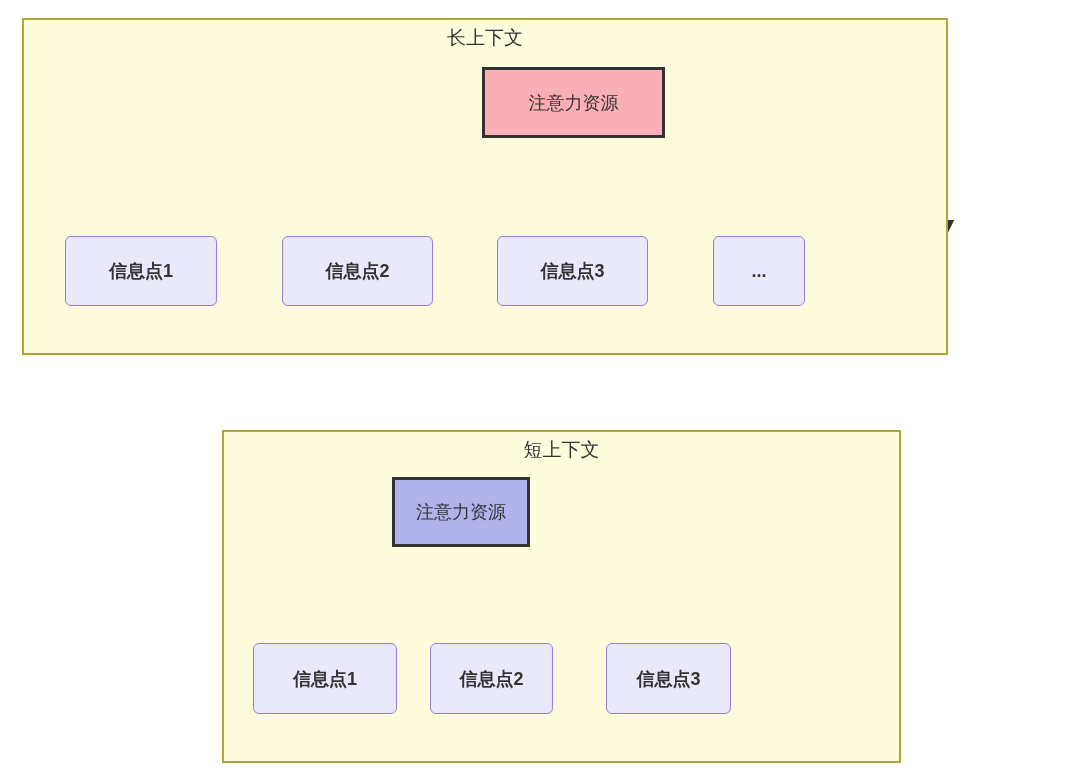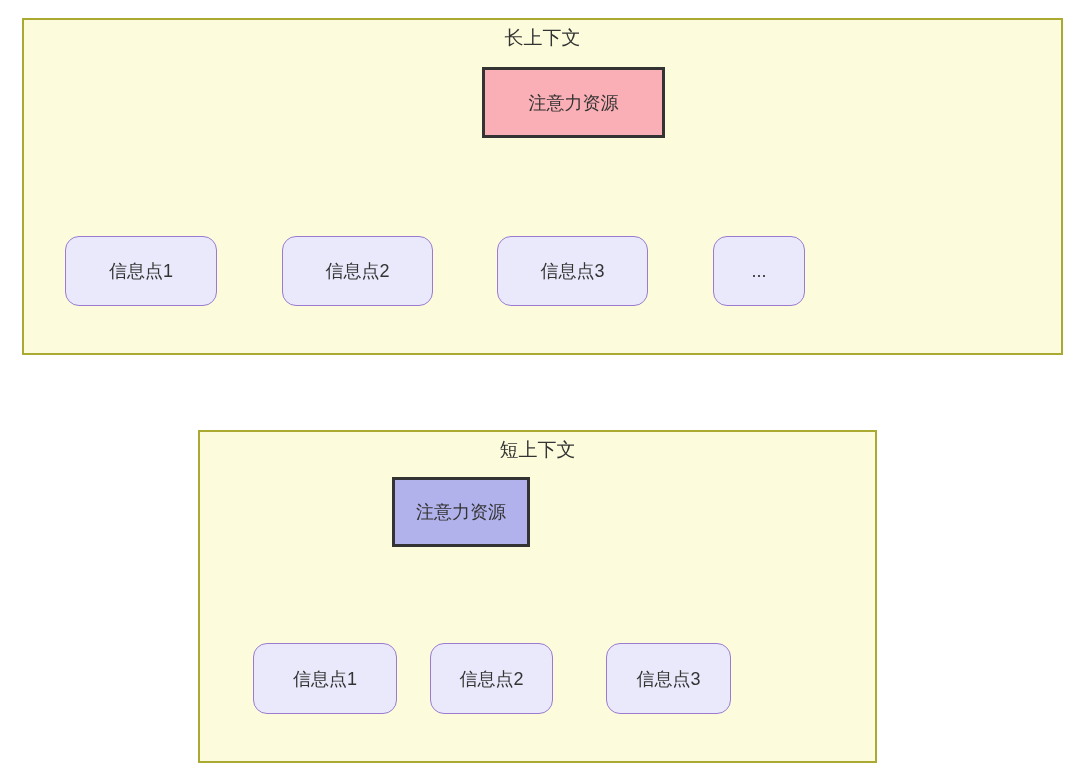--- a/index.html
+++ b/index.html
@@ -48,21 +48,22 @@
     color: var(--text);
   }
   .node.root {
     border: 3px solid var(--root-border);
   }
   .node.root.long  { background: var(--long-root-fill); }
   .node.root.short { background: var(--short-root-fill); }
   .node.child {
     background: var(--child-fill);
     border: 1.5px solid var(--child-border);
-    border-radius: 14px;
+    border-radius: 6px;
+    font-weight: bold;
   }
 
   svg.edges {
     position: absolute;
     inset: 0;
     width: 1080px;
     height: 774px;
     pointer-events: none;
   }
   svg.edges path.edge {
@@ -87,42 +88,42 @@
     <path class="edge" d="M 490 138 C 432 172, 357 176, 357 233" marker-end="url(#arrowhead)"></path>
     <path class="edge" d="M 574 138 C 574 178, 572 195, 572 233" marker-end="url(#arrowhead)"></path>
     <path class="edge" d="M 660 138 C 706 172, 759 178, 759 233" marker-end="url(#arrowhead)"></path>
     <path class="edge" d="M 665 116 C 760 152, 947 170, 947 233" marker-end="url(#arrowhead)"></path>
 
     <path class="edge" d="M 395 547 C 352 576, 325 586, 325 640" marker-end="url(#arrowhead)"></path>
     <path class="edge" d="M 461 547 C 461 590, 491 598, 491 640" marker-end="url(#arrowhead)"></path>
     <path class="edge" d="M 528 547 C 582 576, 668 586, 668 640" marker-end="url(#arrowhead)"></path>
   </svg>
 
-  <div class="panel" style="left:22px; top:18px; width:1041px; height:337px;">
+  <div class="panel" style="left:22px; top:18px; width:926px; height:337px;">
     <div class="panel-title">长上下文</div>
   </div>
 
   <div class="node root long" style="left:482px; top:67px; width:183px; height:71px;">
     <span>注意力资源</span>
   </div>
 
   <div class="node child" style="left:65px; top:236px; width:152px; height:70px;">
     <span>信息点1</span>
   </div>
   <div class="node child" style="left:282px; top:236px; width:151px; height:70px;">
     <span>信息点2</span>
   </div>
   <div class="node child" style="left:497px; top:236px; width:151px; height:70px;">
     <span>信息点3</span>
   </div>
   <div class="node child" style="left:713px; top:236px; width:92px; height:70px;">
     <span>...</span>
   </div>
 
-  <div class="panel" style="left:198px; top:430px; width:679px; height:333px;">
+  <div class="panel" style="left:222px; top:430px; width:679px; height:333px;">
     <div class="panel-title">短上下文</div>
   </div>
 
   <div class="node root short" style="left:392px; top:477px; width:138px; height:70px;">
     <span>注意力资源</span>
   </div>
 
   <div class="node child" style="left:253px; top:643px; width:144px; height:71px;">
     <span>信息点1</span>
   </div>

